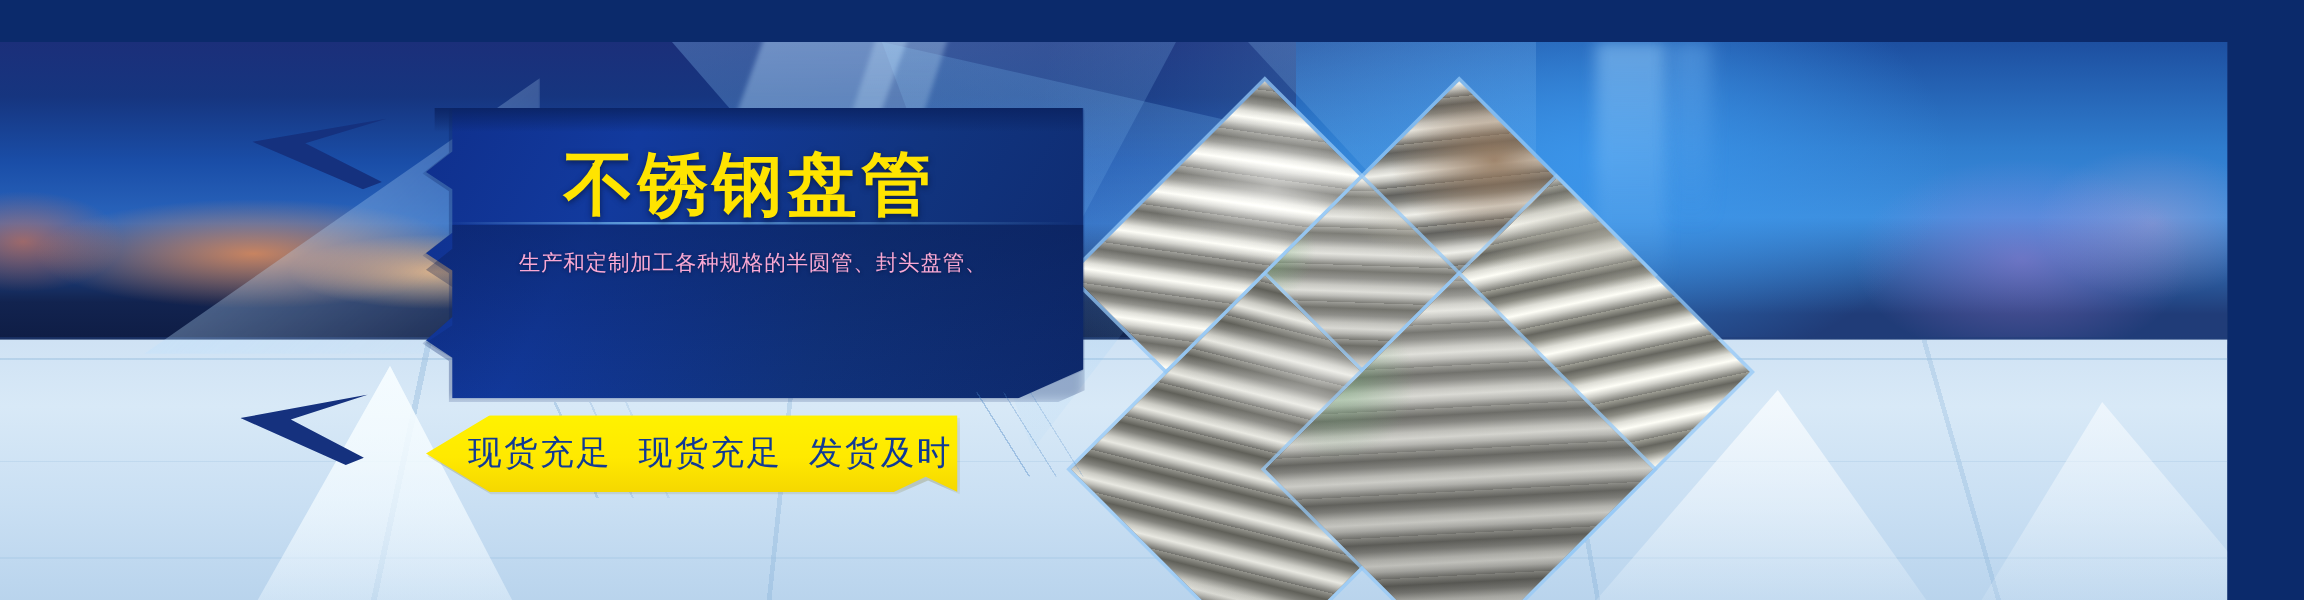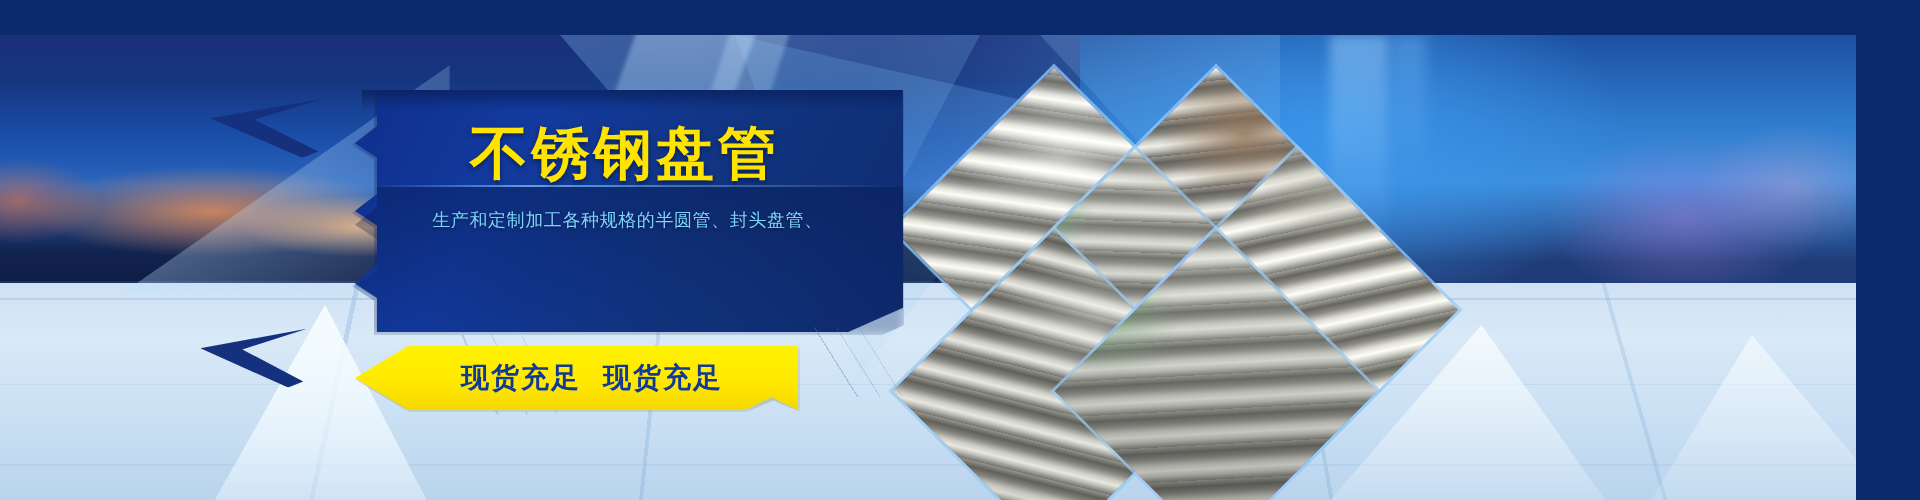--- a/index.html
+++ b/index.html
@@ -273,21 +273,21 @@
     position:absolute; left:355px; top:86px; width:540px;
     text-align:center;
     font-size:58px; line-height:64px; font-weight:bold;
     color:#ffe400;
     letter-spacing:4px;
     text-shadow:0 2px 5px rgba(5,20,60,0.75);
   }
   .subline {
     position:absolute; left:365px; width:525px;
     text-align:center;
-    color:#7dd3fc;
+    color:#f9a8d4;
     font-size:18px; line-height:26px;
     letter-spacing:0.6px;
     text-shadow:0 1px 3px rgba(5,18,55,0.7);
   }
   .subline-1 { top:172px; }
   .subline-2 { top:199px; }
 
   
   .ybar-shadow {
     position:absolute; left:356px; top:313px; width:444px; height:64px;
@@ -296,21 +296,21 @@
   }
   .ybar {
     position:absolute; left:355px; top:311px; width:443px; height:64px;
     background:linear-gradient(180deg,#fff200 0%, #ffe900 55%, #f5d800 100%);
     clip-path:polygon(12% 0, 100% 0, 100% 100%, 94% 80%, 88% 100%, 12% 100%, 0 50%);
   }
   .ybar-text {
     position:absolute; left:392px; top:311px; width:400px; height:64px;
     display:flex; align-items:center; justify-content:center; gap:22px;
     color:#103a96;
-    font-size:28px; font-weight:bold; letter-spacing:2px;
+    font-size:28px; font-weight:normal; letter-spacing:2px;
   }
   .ybar-text span { white-space:nowrap; }
 
   
   .hair {
     position:absolute; left:330px; top:300px; width:560px; height:80px;
     opacity:0.5;
     background:
       linear-gradient(66deg, transparent 0 28%, rgba(90,145,200,0.55) 28% 28.4%, transparent 28.4% 100%),
       linear-gradient(66deg, transparent 0 33%, rgba(90,145,200,0.4) 33% 33.3%, transparent 33.3% 100%),
@@ -386,15 +386,16 @@
 
 
   <div class="hair"></div>
   <div class="hair-r"></div>
 
   <div class="ybar-shadow"></div>
   <div class="ybar"></div>
   <div class="ybar-text">
     <span>现货充足</span>
     <span>现货充足</span>
+    <span>发货及时</span>
   </div>
 
 </div>
 
 </body></html>

